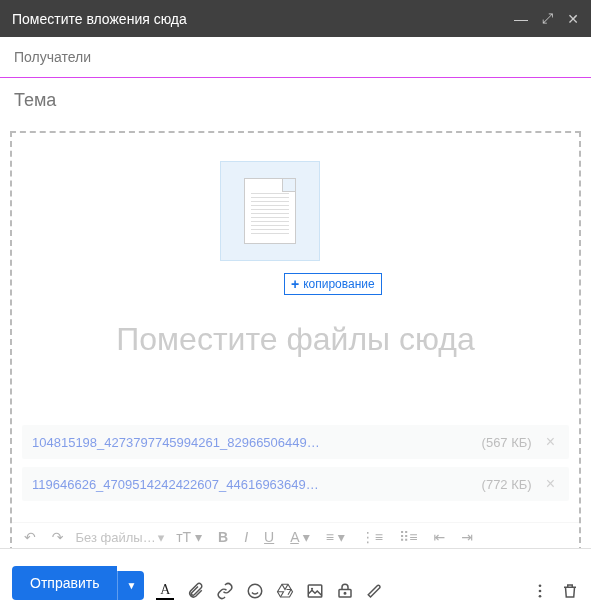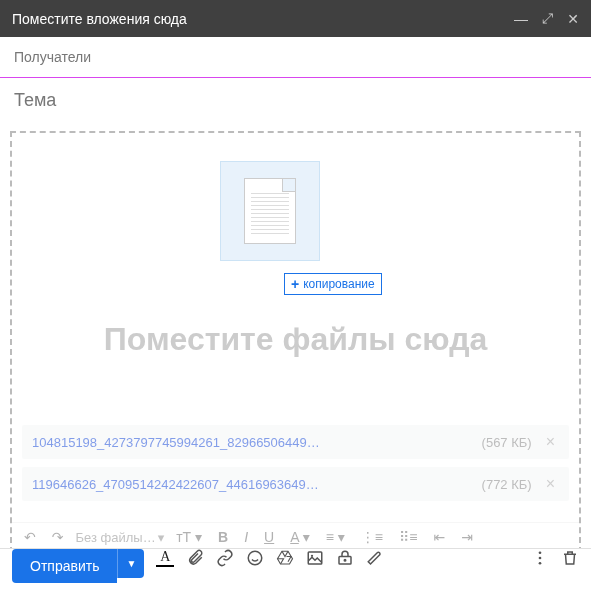--- a/index.html
+++ b/index.html
@@ -14,33 +14,33 @@
 
 .dropzone { margin: 8px 10px; border: 2px dashed #bbb; height: 422px; position: relative; background: #fff; }
 .file-preview { position: absolute; left: 208px; top: 28px; width: 100px; height: 100px; background: #e8f2fb; border: 1px solid #cce3f5; display: flex; align-items: center; justify-content: center; }
 .file-icon { width: 52px; height: 66px; background: #fff; border: 1px solid #ccc; position: relative; }
 .file-icon::before { content: ''; position: absolute; top: 0; right: 0; width: 12px; height: 12px; background: #e8f2fb; border-left: 1px solid #ccc; border-bottom: 1px solid #ccc; }
 .file-lines { position: absolute; top: 14px; left: 6px; right: 6px; bottom: 6px; background: repeating-linear-gradient(to bottom, #ddd 0, #ddd 1px, transparent 1px, transparent 4px); }
 
 .copy-badge { position: absolute; left: 272px; top: 140px; background: #fff; border: 1px solid #1a73e8; padding: 2px 6px; font-size: 12px; color: #1a73e8; display: flex; align-items: center; gap: 4px; }
 .copy-badge span.plus { font-weight: bold; font-size: 14px; }
 
-.drop-text { position: absolute; top: 188px; left: 0; right: 0; text-align: center; font-size: 32px; color: #ccc; font-weight: 700; }
+.drop-text { position: absolute; top: 188px; left: 0; right: 0; text-align: center; font-size: 32px; color: #ccc; font-weight: 400; }
 
 .attachments { position: absolute; left: 10px; right: 10px; bottom: 42px; }
 .attachment-row { background: #f5f6f7; padding: 8px 10px; margin-bottom: 8px; display: flex; align-items: center; font-size: 13px; opacity: 0.55; border-radius: 2px; }
 .att-name { color: #1d4ed8; flex: 1; white-space: nowrap; overflow: hidden; text-overflow: ellipsis; }
 .att-size { color: #888; margin-left: 7px; margin-right: 10px; }
 .att-close { color: #aaa; font-size: 16px; cursor: pointer; padding: 0 4px; }
 
 .format-toolbar { position: absolute; left: 0; right: 0; bottom: 0; display: flex; align-items: center; padding: 4px 8px; gap: 8px; opacity: 0.5; background: #fff; border-top: 1px solid #eee; }
 .ft-btn { color: #666; font-size: 14px; padding: 2px 4px; cursor: pointer; }
 .ft-font { color: #888; font-size: 13px; display: flex; align-items: center; gap: 2px; }
 
-.bottom-bar { position: absolute; left: 0; right: 0; bottom: 0; height: 52px; border-top: 1px solid #e0e0e0; display: flex; align-items: flex-start; padding: 0 12px; gap: 12px; background: #fff; }
+.bottom-bar { position: absolute; left: 0; right: 0; bottom: 0; height: 52px; border-top: 1px solid #e0e0e0; display: flex; align-items: flex-end; padding: 0 12px; gap: 12px; background: #fff; }
 .send-btn { background: #1a73e8; color: #fff; border: none; border-radius: 4px 0 0 4px; padding: 9px 18px; font-size: 14px; font-weight: 500; cursor: pointer; }
 .send-dropdown { background: #1a73e8; color: #fff; border: none; border-left: 1px solid rgba(255,255,255,0.3); border-radius: 0 4px 4px 0; padding: 9px 8px; cursor: pointer; margin-left: -12px; font-size: 10px; }
 .bb-icon { color: #666; cursor: pointer; display: flex; align-items: center; justify-content: center; width: 18px; height: 18px; }
 .text-color-icon { border-bottom: 2px solid #000; font-size: 14px; color: #222; font-family: serif; padding: 0 2px; }
 .spacer { flex: 1; }
 svg { display: block; }
 </style>
 </head>
 <body>
 

